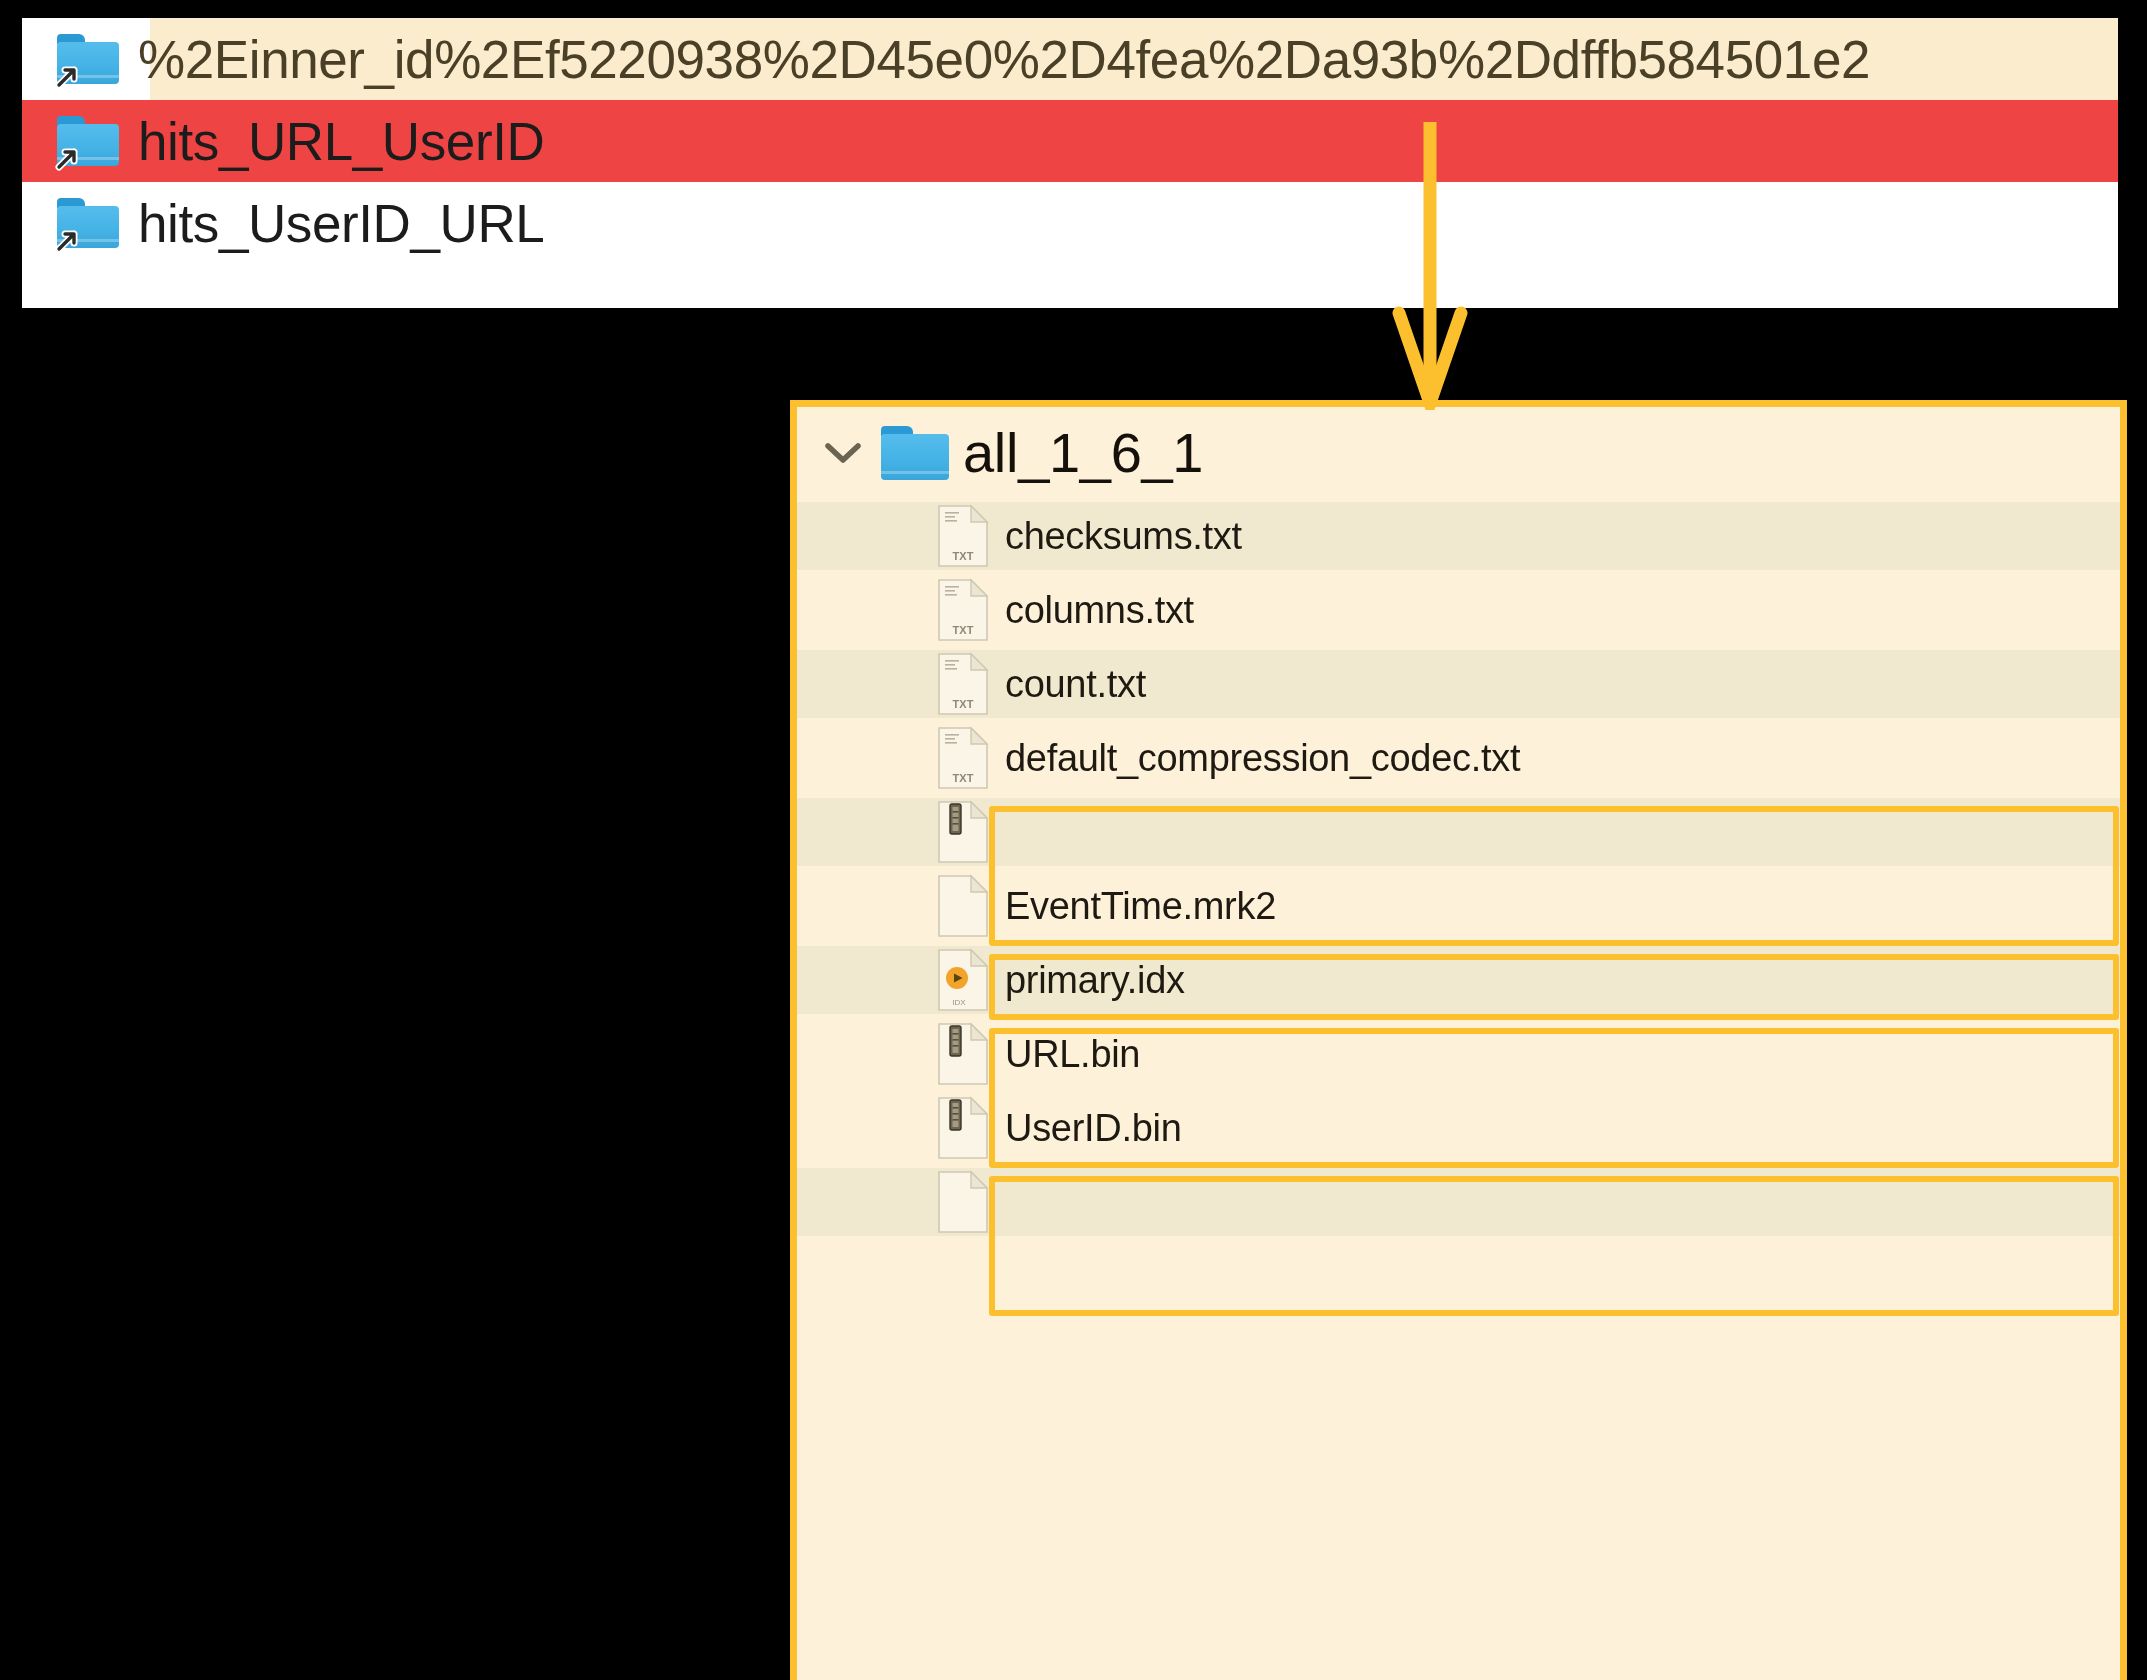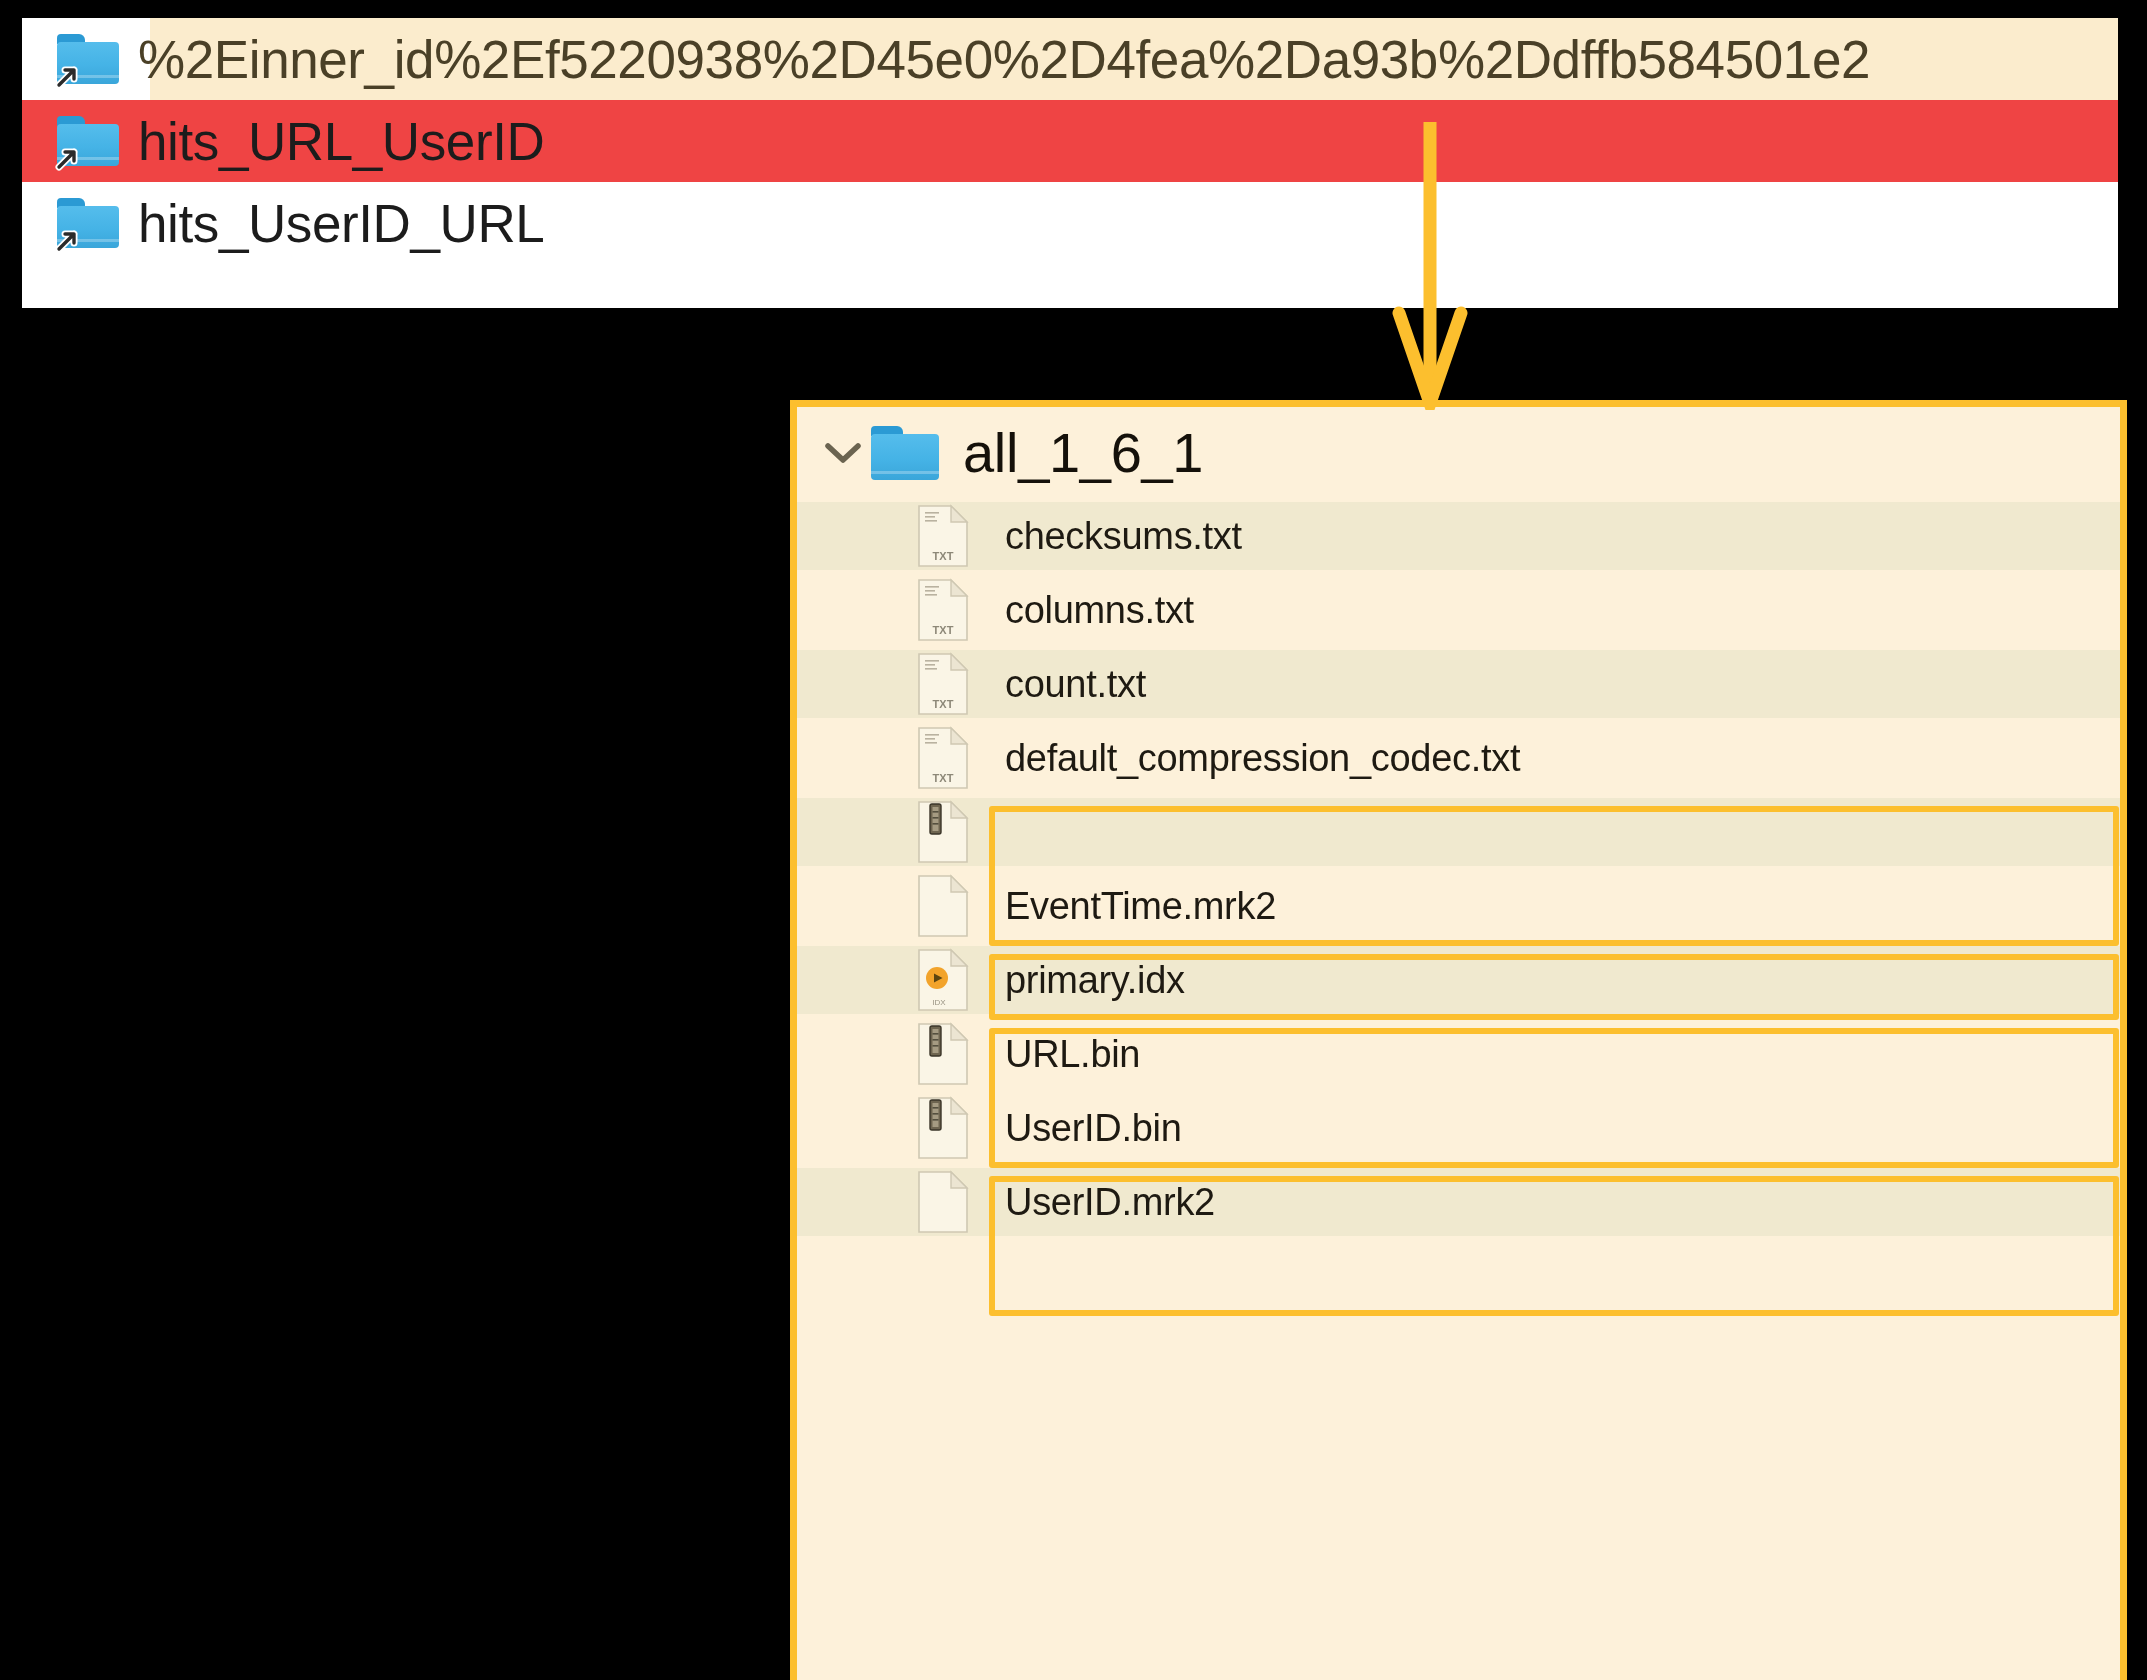--- a/index.html
+++ b/index.html
@@ -156,21 +156,21 @@
     justify-content: center;
     align-items: center;
     margin-left: 18px;
   }
   .icon-cell {
     position: relative;
     z-index: 2;
     flex: 0 0 72px;
     width: 72px;
     display: flex;
-    justify-content: flex-start;
+    justify-content: flex-end;
     align-items: center;
   }
   .tree-row.first .icon-cell { flex: 0 0 78px; width: 78px; }
   .indent { flex: 0 0 120px; width: 120px; }
 
   .tree-label {
     position: relative;
     z-index: 2;
     font-size: 38px;
     line-height: 1;
@@ -406,21 +406,20 @@
       </div>
       <div class="tree-row stripe">
         <div class="row-stripe"></div>
         <div class="indent"></div>
         <div class="icon-cell">
           <svg class="doc-icon" viewBox="0 0 52 64">
             <path d="M2 2 h32 l16 16 v44 H2 Z" fill="#faf5e6" stroke="#cfc8b2" stroke-width="1.6"></path>
             <path d="M34 2 l16 16 h-16 Z" fill="#ece5d2" stroke="#cfc8b2" stroke-width="1.4"></path>
           </svg>
         </div>
-        <div class="tree-label">UserID.mrk2</div>
       </div>
     </div>
   <div id="hl-layer">
       <div class="hl-box" style="left: 192px; top: 399px; width: 1130px; height: 140px;"></div>
       <div class="hl-box" style="left: 192px; top: 547px; width: 1130px; height: 66px;"></div>
       <div class="hl-box" style="left: 192px; top: 621px; width: 1130px; height: 140px;"></div>
       <div class="hl-box" style="left: 192px; top: 769px; width: 1130px; height: 140px;"></div>
     </div>
 </div>
 

